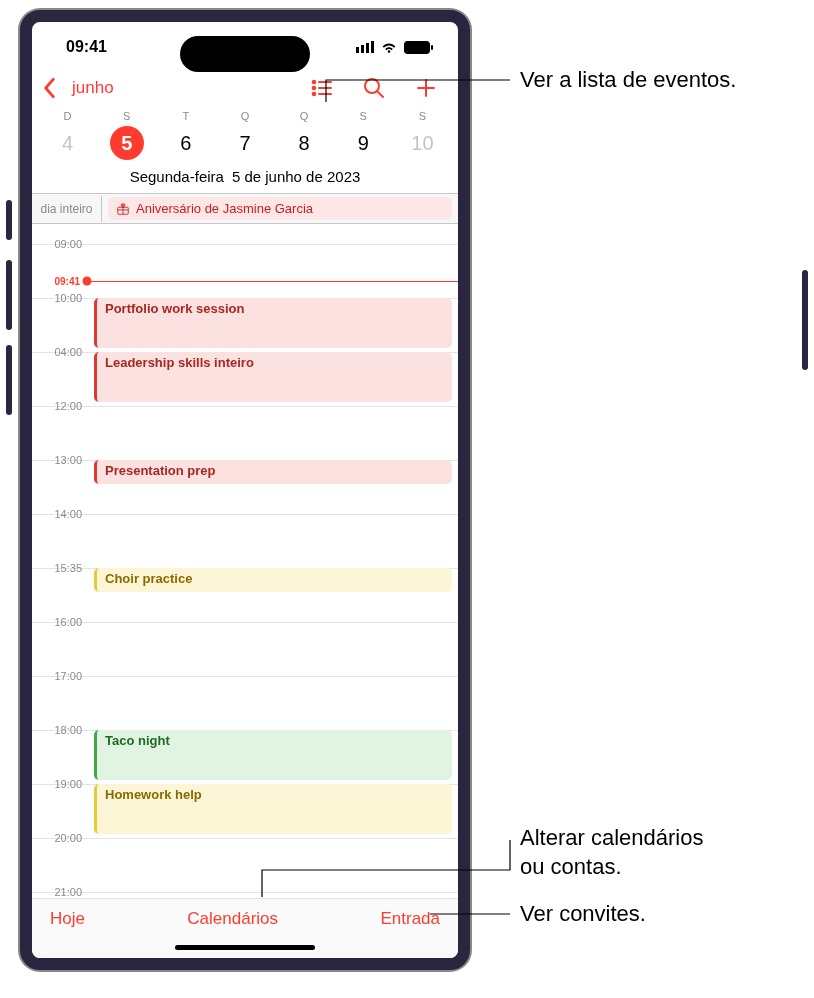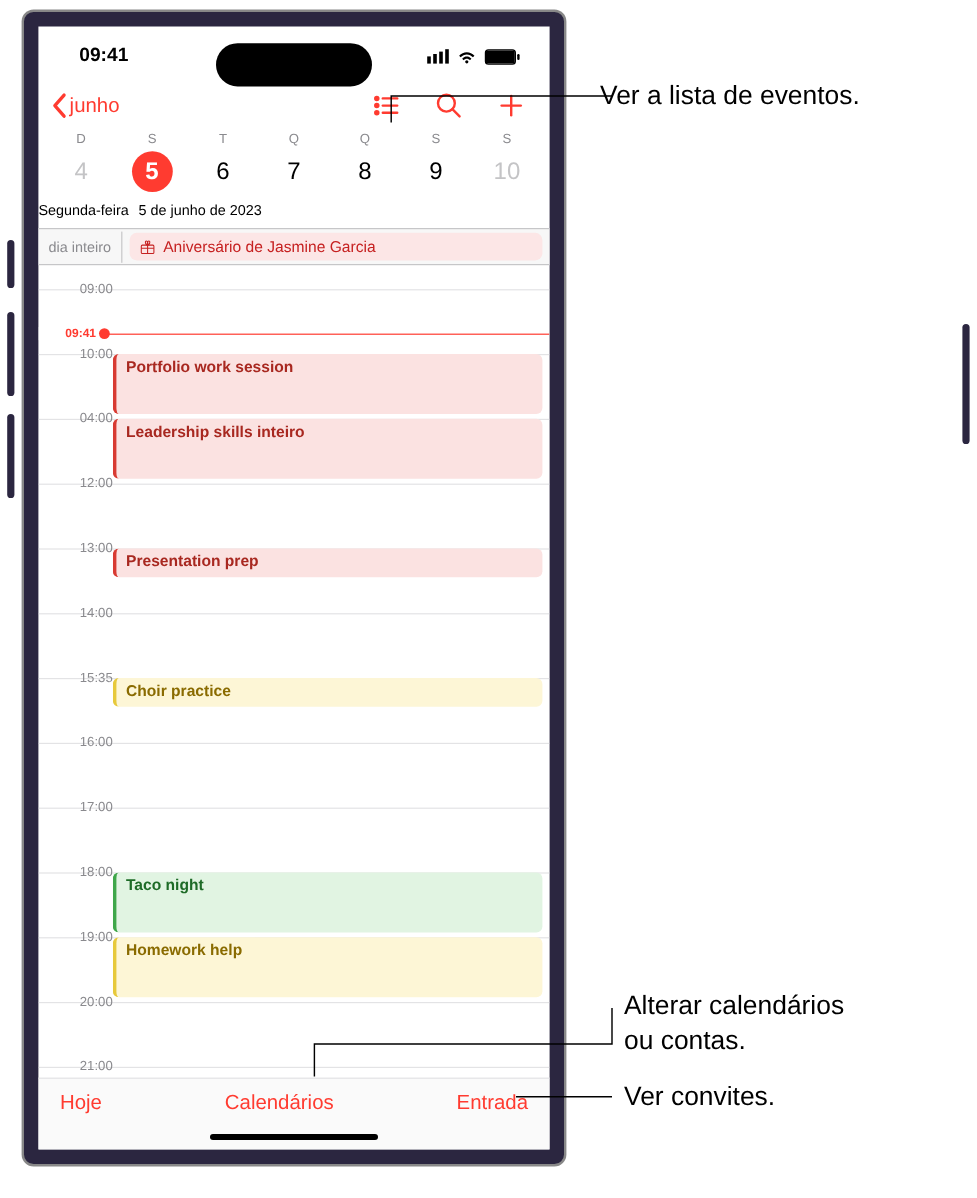--- a/index.html
+++ b/index.html
@@ -10,21 +10,21 @@
     height: 998px;
     position: relative;
   }
   .phone {
     position: absolute;
     left: 20px;
     top: 10px;
     width: 450px;
     height: 960px;
     border: 12px solid #2b2640;
-    border-radius: 8px;
+    border-radius: 20px;
     background: #fff;
     overflow: hidden;
     box-shadow: 0 0 0 2px #888;
   }
   .side-button {
     position: absolute;
     background: #2b2640;
     border-radius: 3px;
   }
   .side-button.right1 { right: 6px; top: 270px; width: 6px; height: 100px; }
@@ -62,37 +62,37 @@
   .battery { width: 26px; height: 13px; border: 1.5px solid #000; border-radius: 3px; position: relative; }
   .battery::after { content:""; position: absolute; right:-4px; top:3px; width:2px; height:5px; background:#000; border-radius:1px;}
   .battery-fill { background:#000; width: 100%; height: 100%; border-radius:1px; }
 
   .nav-top {
     display: flex;
     align-items: center;
     padding: 4px 10px 10px 10px;
     gap: 8px;
   }
-  .back { display:flex; align-items:center; color:#ff3b30; font-size:17px; gap:2px; }
+  .back { display:flex; align-items:center; color:#ff3b30; font-size:17px; gap:16px; }
   .back svg { width:14px; height:22px; }
   .nav-spacer { flex:1; }
   .nav-icn { width: 44px; display:flex; justify-content:center; }
   .nav-icn svg { width: 24px; height: 24px; }
 
   .week-header { display:flex; padding: 0 6px; }
   .weekday { flex:1; text-align:center; font-size:11px; color:#8a8a8e; }
   .date-row { display:flex; padding: 4px 6px 6px; }
   .date-cell { flex:1; text-align:center; font-size:20px; position: relative; }
   .date-cell.muted { color:#c4c4c6; }
   .date-cell .pill {
     display:inline-flex; width:34px; height:34px; border-radius:50%;
     align-items:center; justify-content:center;
   }
   .date-cell.selected .pill { background:#ff3b30; color:#fff; font-weight:600; }
-  .full-date { font-size:12px; padding: 2px 0 8px 0; }
+  .full-date { font-size:15px; padding: 2px 0 8px 0; text-align:center; }
   .full-date .dow { margin-right:8px; }
 
   .allday-row {
     display:flex; align-items:center; border-top:1px solid #c6c6c8; border-bottom:1px solid #c6c6c8;
     background:#f7f7f7; font-size:13px;
   }
   .allday-label { width:70px; padding:6px 4px; color:#8a8a8e; font-size:12px; text-align:center; border-right:1px solid #c6c6c8; }
   .allday-event {
     flex:1; margin:3px 6px 3px 6px; background:#fce6e6; border-radius:6px; padding:4px 8px;
     color:#c62121; display:flex; align-items:center; gap:6px; font-weight:500;
@@ -101,21 +101,21 @@
 
   .timeline {
     position: relative;
     height: 720px;
     overflow: hidden;
   }
   .hour-row {
     position: absolute; left:0; right:0; height:1px; border-top:1px solid #e3e3e5;
   }
   .hour-label {
-    position:absolute; left:12px; width:56px; text-align:right; font-size:11px; color:#8a8a8e;
+    position:absolute; left:0; width:56px; text-align:right; font-size:11px; color:#8a8a8e;
     transform: translateY(-50%); padding-right:6px;
   }
   .now-line {
     position:absolute; left:56px; right:0; height:1px; background:#ff3b30;
   }
   .now-dot { position:absolute; left:55px; width:9px; height:9px; border-radius:50%; background:#ff3b30; transform:translate(-50%,-50%); }
   .now-label { position:absolute; left:0; width:52px; text-align:right; font-size:10px; color:#ff3b30; font-weight:600; transform:translateY(-50%); padding-right:4px; background:#fff; }
 
   .event {
     position:absolute; left:62px; right:6px; border-radius:5px; padding:3px 8px;
@@ -309,17 +309,17 @@
   </div>
   <div class="home-indicator"></div>
 </div>
 
 <svg class="callout-line" style="left:0;top:0" width="814" height="998">
   <path d="M 326 102 L 326 80 L 510 80"></path>
   <path d="M 262 897 L 262 870 L 510 870 L 510 840"></path>
   <path d="M 430 914 L 510 914"></path>
 </svg>
 
-<div class="callout" style="left:500px;top:66px">Ver a lista de eventos.</div>
+<div class="callout" style="left:520px;top:66px">Ver a lista de eventos.</div>
 <div class="callout" style="left:520px;top:824px">
   <span>Alterar calendários</span><br><span>ou contas.</span>
 </div>
 <div class="callout" style="left:520px;top:900px">Ver convites.</div>
 
 </body></html>

